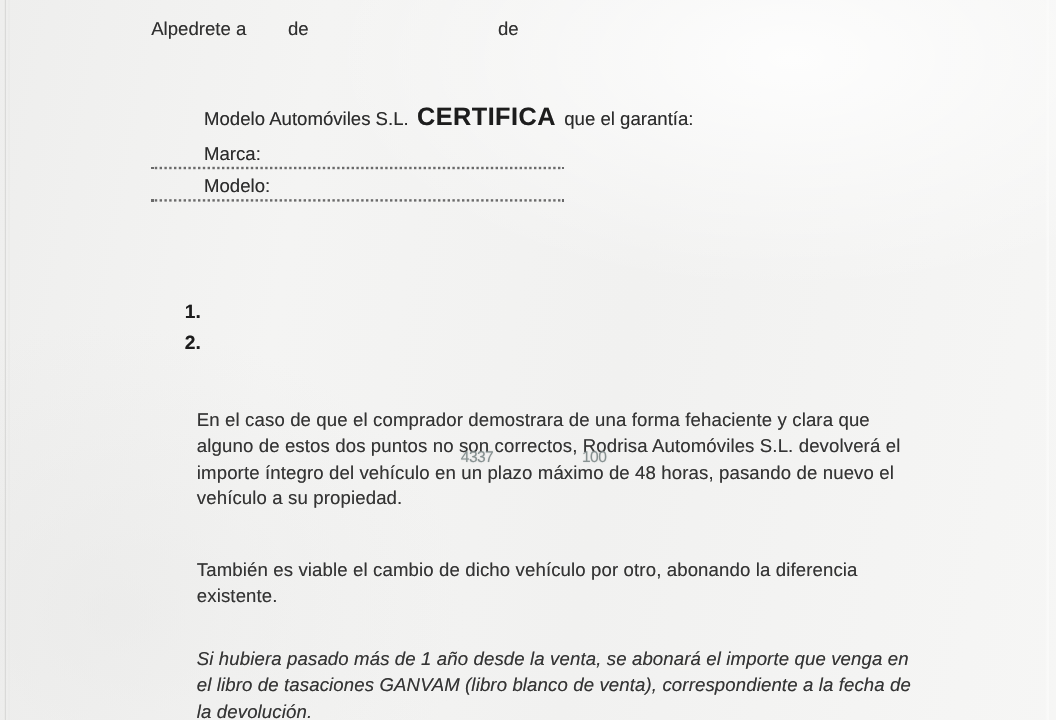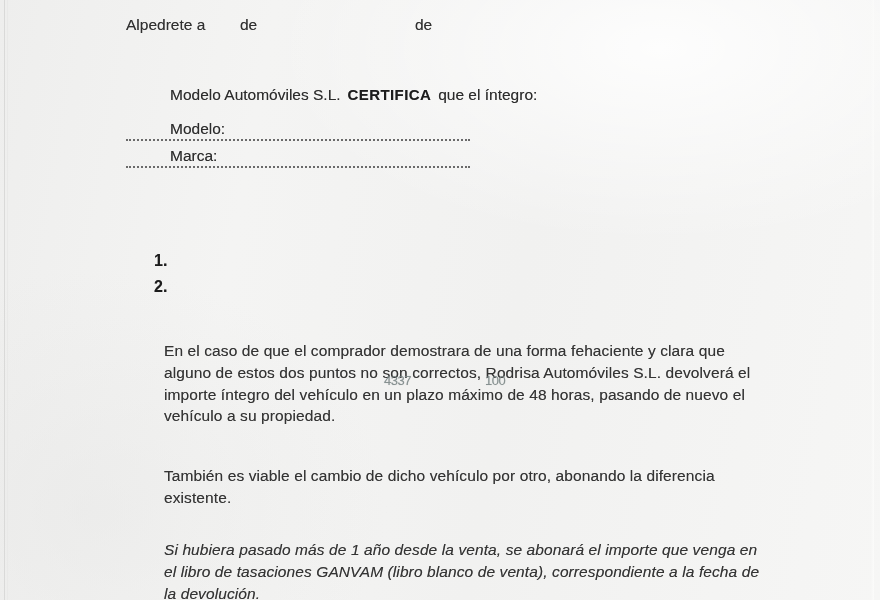--- a/index.html
+++ b/index.html
@@ -15,21 +15,21 @@
   .paper-edge-left{position:absolute;left:4px;top:0;bottom:0;width:1px;background:#d9d9d8;}
   .paper-edge-left2{position:absolute;left:7px;top:0;bottom:0;width:1px;background:#e9e9e8;}
   .paper-edge-right{position:absolute;right:6px;top:0;bottom:0;width:3px;background:linear-gradient(90deg,rgba(255,255,255,0),#fbfbfa);}
   .soft{text-shadow:0 0 0.5px rgba(70,70,70,0.55);padding-left:44px;}
   .dateline{position:absolute;top:16px;left:0;width:100%;height:22px;font-size:15.5px;color:#303030;}
   .dateline .city{position:absolute;left:126px;}
   .dateline .de1{position:absolute;left:240px;}
   .dateline .de2{position:absolute;left:415px;}
   .certline{position:absolute;top:86px;left:126px;font-size:15.5px;color:#2c2c2c;white-space:nowrap;}
   .certline .company{margin-right:7px;}
-  .certline .certifica{font-weight:bold;font-size:15px;letter-spacing:0.4px;margin-right:7px;color:#1d1d1d;}
+  .certline .certifica{font-weight:bold;font-size:21px;letter-spacing:0.4px;margin-right:7px;color:#1d1d1d;}
   .fields{position:absolute;top:119px;left:126px;}
   .field-row{width:300px;height:20px;margin-bottom:5px;border-bottom:2px dotted #6a6a6a;font-size:15.5px;color:#2c2c2c;line-height:20px;}
   .clauses{position:absolute;top:248px;left:110px;width:670px;font-size:16px;font-weight:bold;color:#1c1c1c;line-height:26px;}
   .clause{display:flex;}
   .clause .num{width:24px;flex:none;}
   .clause .txt{white-space:pre-line;}
   .para{position:absolute;left:120px;width:652px;font-size:15.5px;line-height:21.8px;color:#343434;white-space:pre-line;letter-spacing:0.1px;}
   .para1{top:340px;}
   .para2{top:465px;}
   .para3{top:539px;font-style:italic;}
@@ -44,29 +44,29 @@
 <div class="paper-edge-left2"></div>
 <div class="paper-edge-right"></div>
 
 <div class="dateline soft">
   <span class="city">Alpedrete a</span>
   <span class="de1">de</span>
   <span class="de2">de</span>
 </div>
 
 <div class="certline soft">
-  <span class="company">Modelo Automóviles S.L.</span><span class="certifica">CERTIFICA</span><span class="suffix">que el íntegro:</span>
+  <span class="company">Modelo Automóviles S.L.</span><span class="certifica">CERTIFICA</span><span class="suffix">que el garantía:</span>
 </div>
 
 <div class="fields">
   <div class="field-row soft">
-    <span>Modelo:</span>
+    <span>Marca:</span>
   </div>
   <div class="field-row soft">
-    <span>Marca:</span>
+    <span>Modelo:</span>
   </div>
 </div>
 
 <div class="clauses soft">
   <div class="clause">
     <span class="num">1.</span>
   </div>
   <div class="clause">
     <span class="num">2.</span>
   </div>

